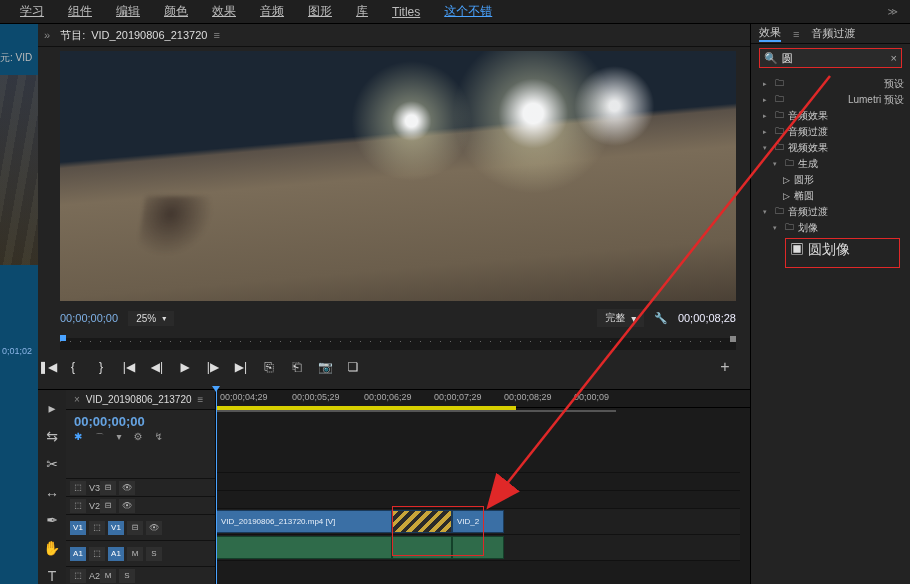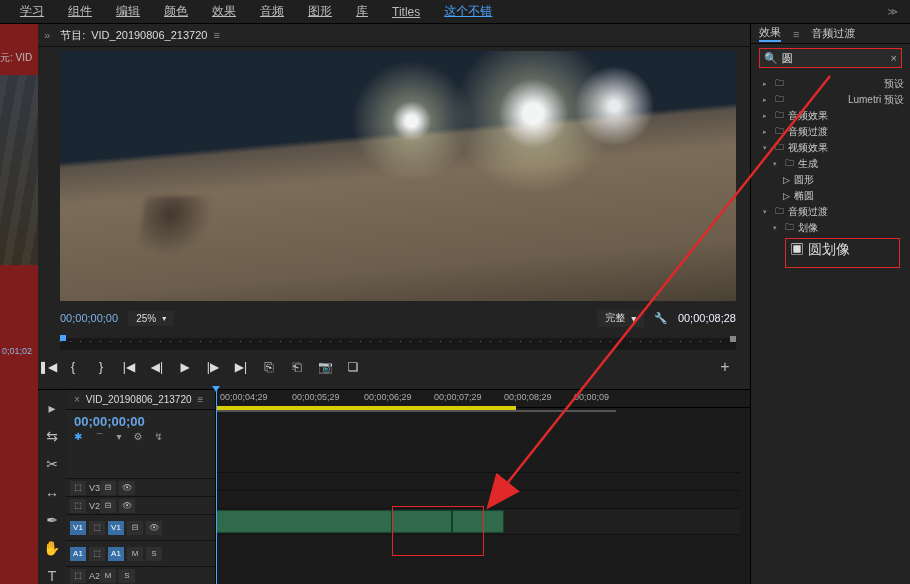--- a/index.html
+++ b/index.html
@@ -30,21 +30,21 @@
   .top-menu .item.active { color: #4aa3ff; }
   .top-menu .caret { margin-left: auto; margin-right: 12px; font-size: 10px; color: #888; }
 
   
   .left-strip {
     position: absolute;
     top: 24px;
     left: 0;
     width: 38px;
     bottom: 0;
-    background: #7f1d1d;
+    background: #0c4a6e;
   }
   .left-thumb {
     position: absolute;
     top: 51px;
     left: 0;
     width: 38px;
     height: 190px;
     background: linear-gradient(#3a3a3c, #2a2724);
   }
   .left-thumb::after {
@@ -563,20 +563,29 @@
         <span class="tick" style="left:358px">00;00;09</span>
       </div>
       <div class="bar-sel"></div>
       <div class="bar-sel red"></div>
       <div class="bar-grey"></div>
 
       <div class="clip-area">
         <div class="vtrack"></div>
         <div class="vtrack"></div>
         <div class="vtrack big">
+          <div class="clip" style="left:0; width:176px">
+            <span>VID_20190806_213720.mp4 [V]</span>
+          </div>
+          <div class="clip hatch" style="left:176px; width:60px"></div>
+          <div class="clip" style="left:236px; width:52px">
+            <span>VID_2</span>
+          </div>
+        </div>
+        <div class="vtrack big">
           <div class="aclip" style="left:0; width:176px"></div>
           <div class="aclip" style="left:176px; width:60px"></div>
           <div class="aclip" style="left:236px; width:52px"></div>
         </div>
         <div class="vtrack"></div>
       </div>
 
       <div class="playhead"></div>
     </div>
   </div>

